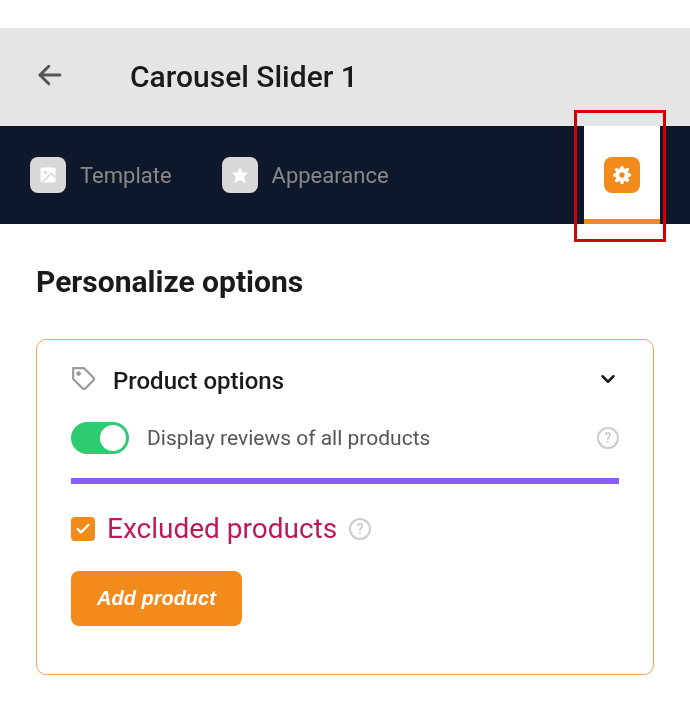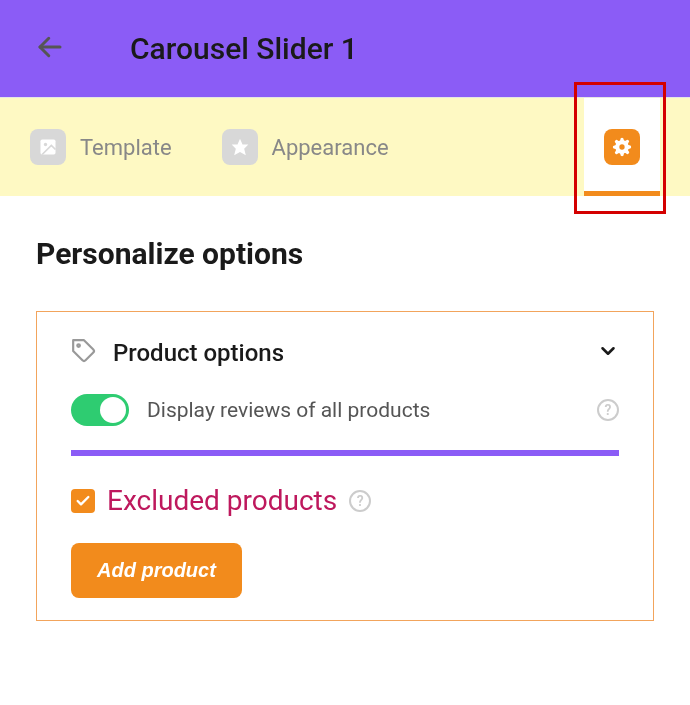--- a/index.html
+++ b/index.html
@@ -3,37 +3,38 @@
 <meta charset="utf-8">
 <style>
   * { box-sizing: border-box; margin: 0; padding: 0; }
   body { font-family: -apple-system, BlinkMacSystemFont, "Segoe UI", Roboto, Arial, sans-serif; background: #fff; width: 690px; height: 705px; overflow: hidden; }
   
   .header {
     display: flex;
     align-items: center;
     height: 98px;
     padding: 0 30px;
-    background: #8b5cf6;
+    background: #e5e5e5;
     border-bottom: 1px solid #e5e5e5;
+    margin-top: 28px;
   }
   .back-btn {
     width: 40px; height: 40px;
     display: flex; align-items: center; justify-content: center;
     cursor: pointer;
     margin-right: 60px;
   }
   .back-btn svg { stroke: #555; }
   .page-title { font-size: 30px; font-weight: 500; color: #1a1a1a; }
   
   .tabs {
     display: flex;
     align-items: center;
     height: 98px;
-    background: #fef9c3;
+    background: #0f172a;
     padding: 0 30px;
     gap: 50px;
     position: relative;
   }
   .tab {
     display: flex;
     align-items: center;
     gap: 14px;
     cursor: pointer;
     height: 100%;
@@ -71,22 +72,22 @@
     left: -10px;
     right: -6px;
     height: 132px;
   }
   
   .content { padding: 40px 36px; }
   .section-title { font-size: 30px; font-weight: 700; color: #1a1a1a; margin-bottom: 40px; }
   
   .panel {
     border: 1px solid #f2a45c;
-    border-radius: 0;
-    padding: 26px 34px 22px;
+    border-radius: 10px;
+    padding: 26px 34px 48px;
   }
   .panel-header {
     display: flex;
     align-items: center;
     gap: 16px;
     margin-bottom: 22px;
     cursor: pointer;
   }
   .panel-header-title { font-size: 24px; font-weight: 500; color: #1a1a1a; flex: 1; }
   .chevron svg { stroke: #1a1a1a; }

